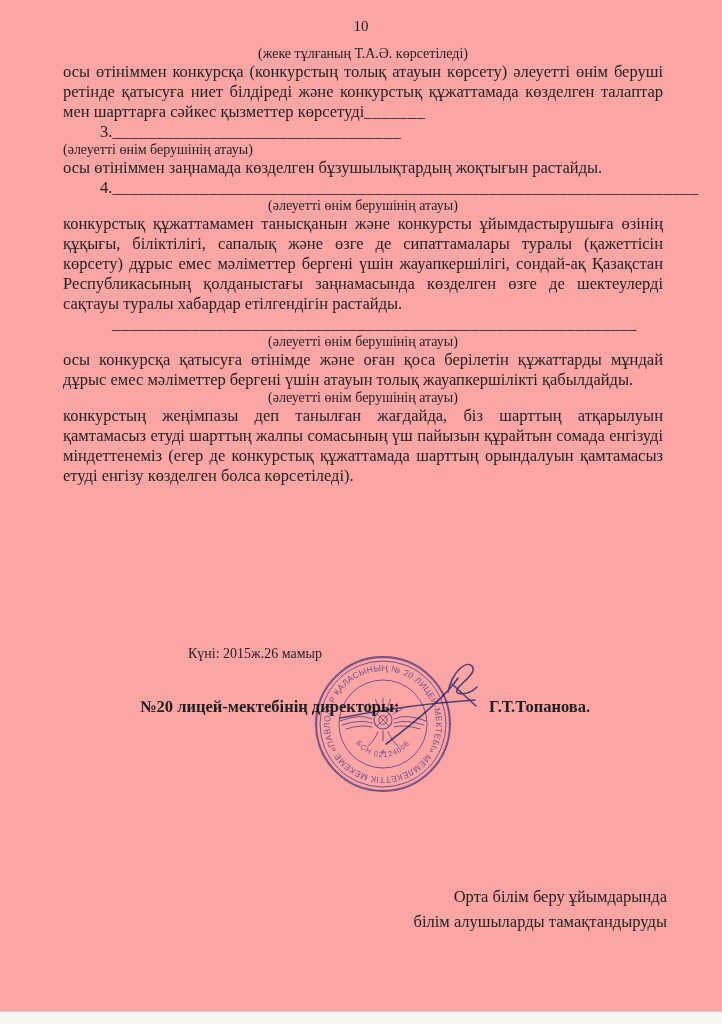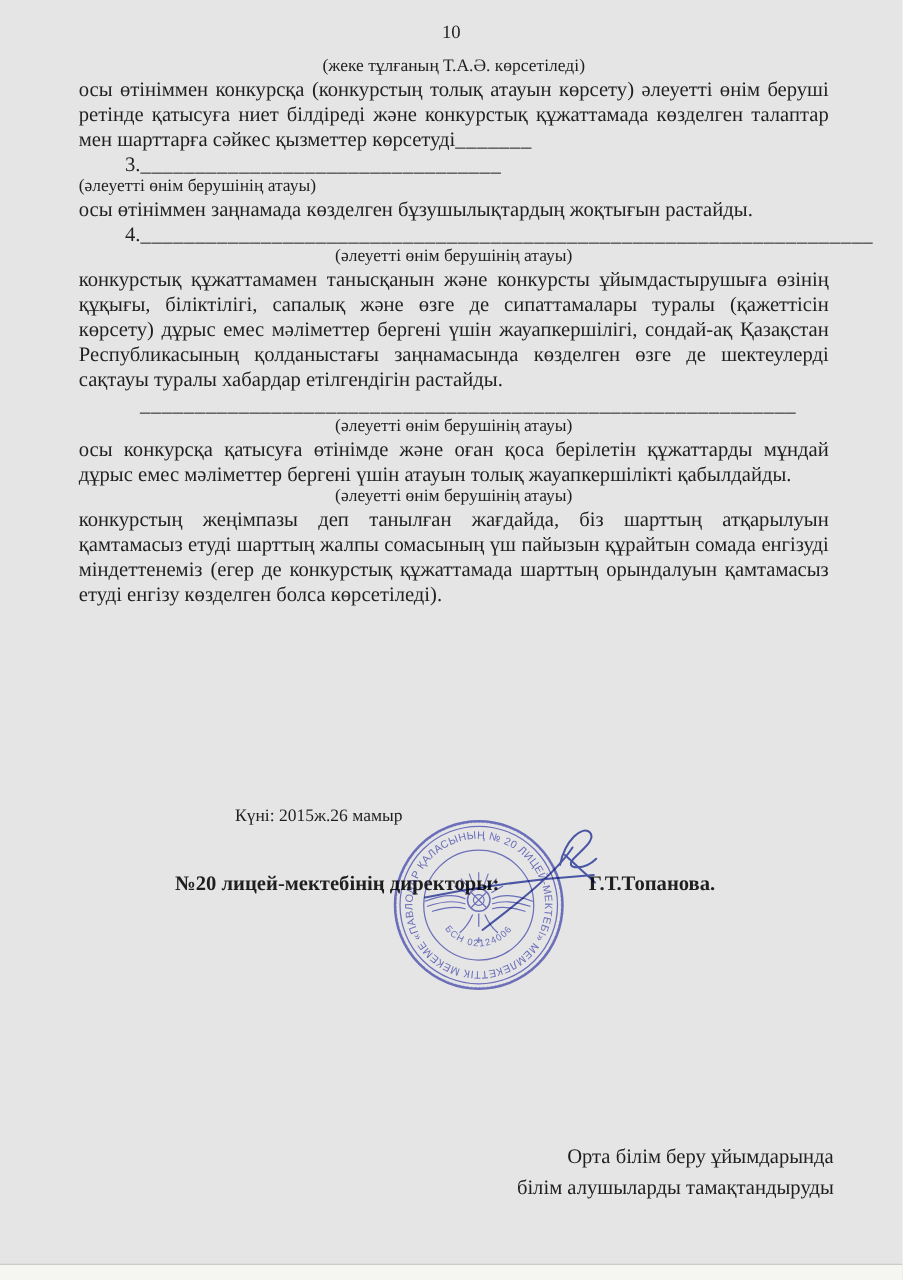--- a/index.html
+++ b/index.html
@@ -1,19 +1,19 @@
 <!DOCTYPE html>
 <html lang="kk"><head>
 <meta charset="utf-8">
 <style>
   html,body{margin:0;padding:0;}
   .page{
     position:relative;
     width:722px;height:1024px;
-    background:#e5e5e5;
+    background:#fca5a5;
     overflow:hidden;
     font-family:"Liberation Serif", serif;
     color:#1f1f1f;
   }
   .pagenum{
     margin-top:18px;
     text-align:center;
     font-size:15px;line-height:16px;
   }
   .content{
@@ -27,27 +27,27 @@
   }
   .center{text-align:center;}
   p{margin:0;}
   .just{text-align:justify;}
   .indent{text-indent:37px;}
   .standalone{padding-left:49px;letter-spacing:.5px;}
   .blank{letter-spacing:.5px;text-align:center;}
   .abs{position:absolute;}
   .date-line{left:140px;top:646px;font-size:14px;margin-left:48px;}
   .role-line{left:140px;top:697px;font-size:16.5px;font-weight:bold;}
-  .name-line{left:471px;top:697px;font-size:16.5px;font-weight:bold;}
+  .name-line{left:489px;top:697px;font-size:16.5px;font-weight:bold;}
   .seal-svg{left:308px;top:649px;mix-blend-mode:multiply;opacity:.92;}
   .sig-svg{left:320px;top:648px;mix-blend-mode:multiply;}
   .footer-note{
     right:55px;top:884px;
     text-align:right;
-    font-size:16.5px;line-height:25px;margin-top:28px;
+    font-size:16.5px;line-height:25px;
   }
   .scan-edge-line{left:0;top:1011px;width:722px;height:1px;background:#cbcbc6;}
   .scan-edge-fill{left:0;top:1012px;width:722px;height:12px;background:#f5f5f1;}
   .seal-text{font-family:"Liberation Sans", sans-serif;}
 </style>
 </head>
 <body>
 
 <div class="page">
 

